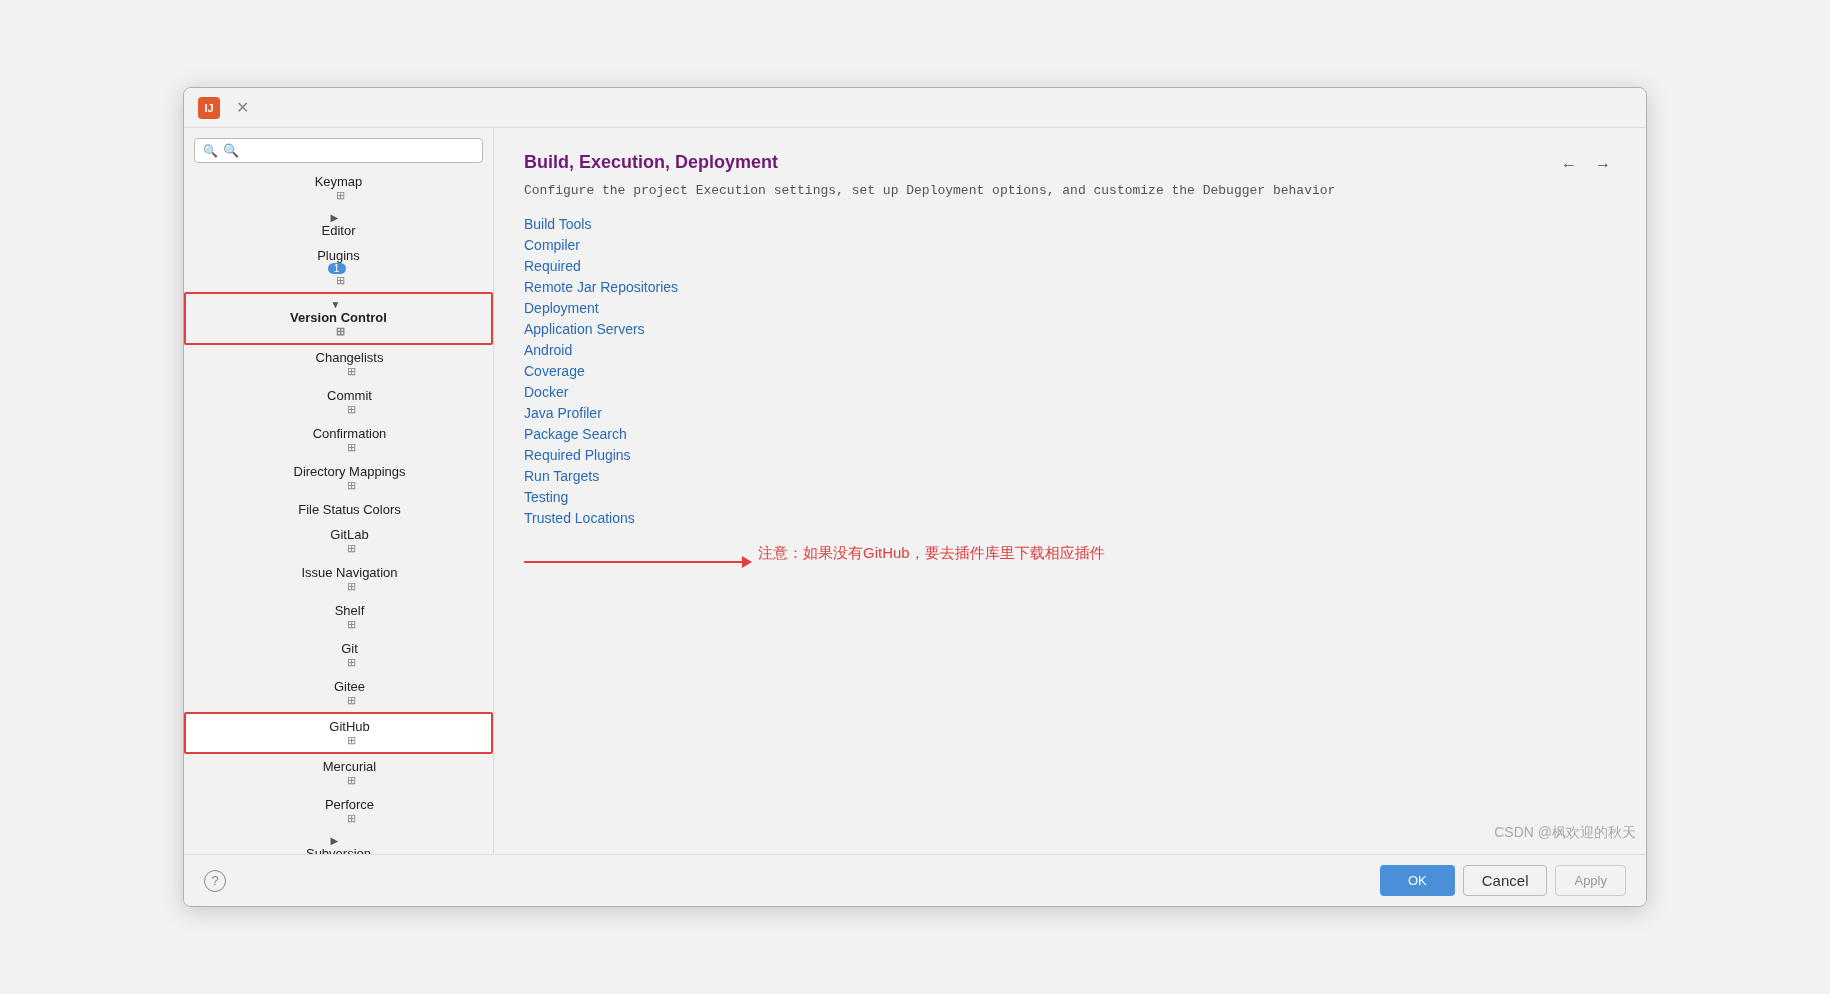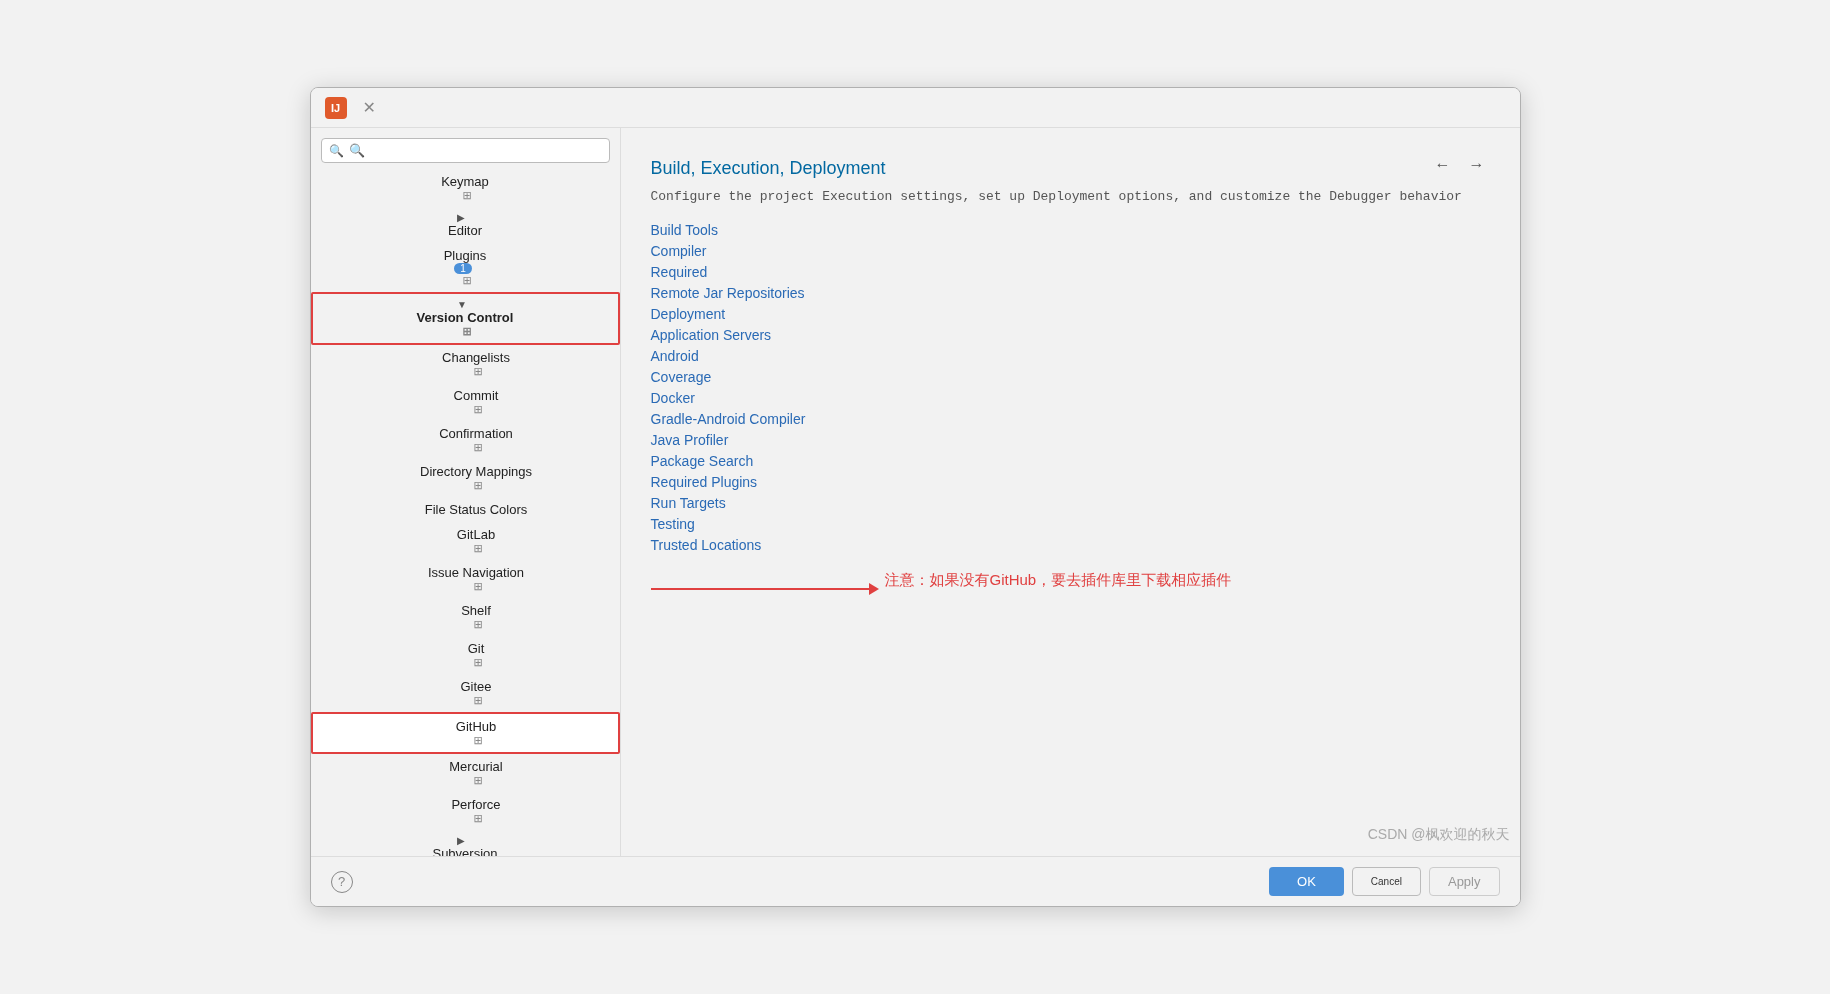--- a/index.html
+++ b/index.html
@@ -6,21 +6,21 @@
     body {
       font-family: "Segoe UI", Arial, sans-serif;
       font-size: 13px;
       background: #f2f2f2;
       display: flex;
       align-items: center;
       justify-content: center;
       min-height: 100vh;
     }
     .window {
-      width: 1211px;
+      width: 1464px;
       height: 820px;
       background: #f2f2f2;
       border: 1px solid #b0b0b0;
       border-radius: 8px;
       box-shadow: 0 4px 24px rgba(0,0,0,0.18);
       display: flex;
       flex-direction: column;
       overflow: hidden;
       position: relative;
     }
@@ -137,24 +137,23 @@
     .main-panel {
       flex: 1;
       display: flex;
       flex-direction: column;
       padding: 24px 30px;
       overflow-y: auto;
       position: relative;
     }
     .main-title {
       font-size: 18px;
-      font-weight: 400;
-      color: #0369a1;
+      font-weight: 700;
+      color: #701a75;
       margin-bottom: 10px;
-      margin-top: 6px;
     }
     .main-desc {
       font-size: 13px;
       color: #555;
       margin-bottom: 18px;
       font-family: Liberation Mono, monospace;
     }
     .link-list {
       display: flex;
       flex-direction: column;
@@ -239,21 +238,21 @@
       padding: 6px 28px;
       font-size: 13px;
       cursor: pointer;
     }
     .btn-cancel {
       background: #f2f2f2;
       color: #333;
       border: 1px solid #bbb;
       border-radius: 4px;
       padding: 6px 18px;
-      font-size: 10px;
+      font-size: 15px;
       cursor: pointer;
     }
     .btn-apply {
       background: #f2f2f2;
       color: #999;
       border: 1px solid #ccc;
       border-radius: 4px;
       padding: 6px 18px;
       font-size: 13px;
       cursor: not-allowed;
@@ -402,21 +401,20 @@
       <div class="link-list">
         <a class="link-item">Build Tools</a>
         <a class="link-item">Compiler</a>
         <a class="link-item">Required</a>
         <a class="link-item">Remote Jar Repositories</a>
         <a class="link-item">Deployment</a>
         <a class="link-item">Application Servers</a>
         <a class="link-item">Android</a>
         <a class="link-item">Coverage</a>
         <a class="link-item">Docker</a>
-        <a class="link-item">Gradle-Android Compiler</a>
         <a class="link-item">Java Profiler</a>
         <a class="link-item">Package Search</a>
         <a class="link-item">Required Plugins</a>
         <a class="link-item">Run Targets</a>
         <a class="link-item">Testing</a>
         <a class="link-item">Trusted Locations</a>
       </div>
 
       <div class="arrow-annotation" style="margin-top: 18px;">
         <div class="arrow-line"></div>

